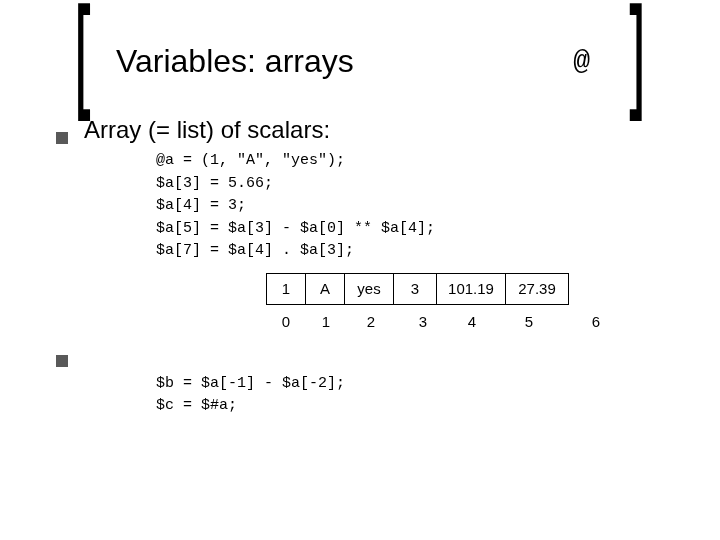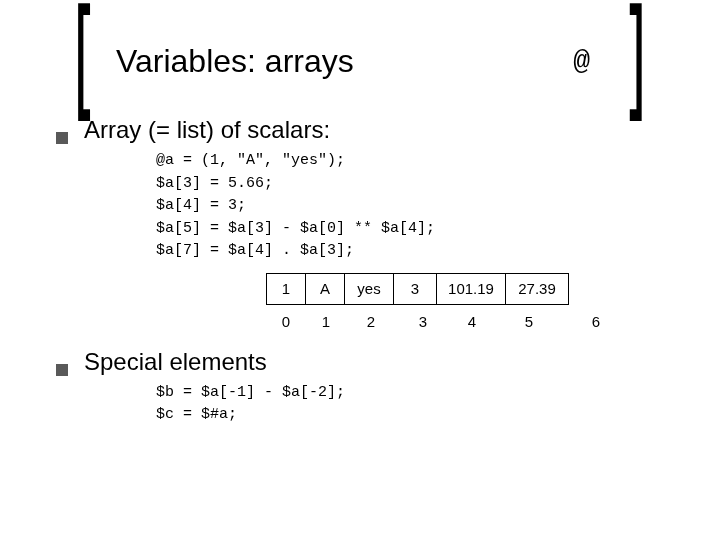--- a/index.html
+++ b/index.html
@@ -136,19 +136,18 @@
       <div class="idx" style="min-width:50px">2</div>
       <div class="idx" style="min-width:54px">3</div>
       <div class="idx" style="min-width:44px">4</div>
       <div class="idx" style="min-width:70px">5</div>
       <div class="idx" style="min-width:64px">6</div>
     </div>
   </div>
 
   <div class="bullet-row">
     <div class="square-bullet"></div>
-    <div class="bullet-text">Special elements</div>
   </div>
 
   <div class="code-block"><span>$b = $a[-1] - $a[-2];</span>
 <span>$c = $#a;</span></div>
 
 </div>
 
 </body></html>

